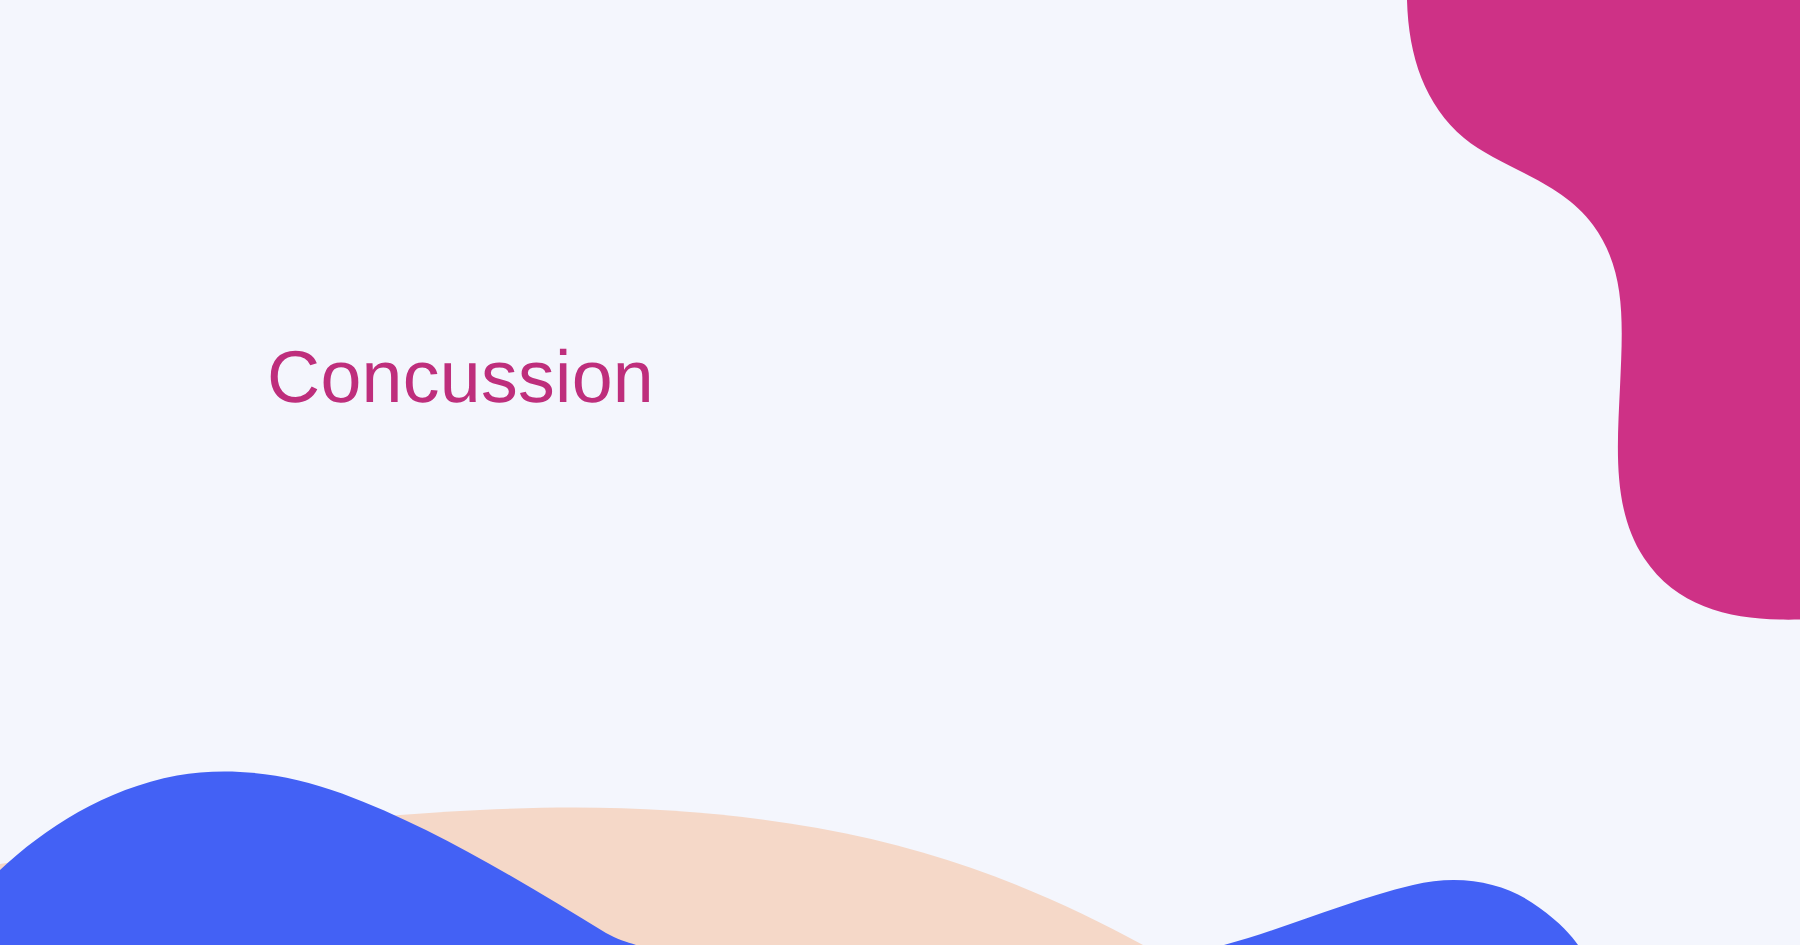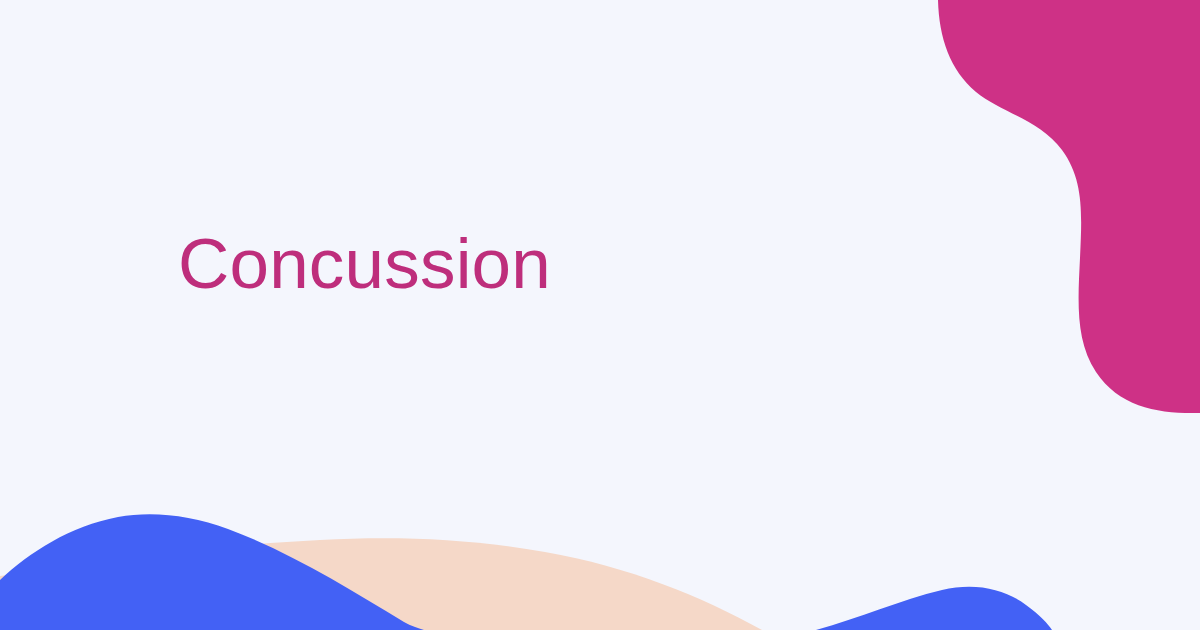--- a/index.html
+++ b/index.html
@@ -27,21 +27,21 @@
     height: 630px;
     display: block;
   }
   .page-title {
     position: absolute;
     left: 178px;
     top: 228px;
     margin: 0;
     padding: 0;
     font-family: "Liberation Sans", sans-serif;
-    font-size: 71px;
+    font-size: 49px;
     font-weight: 400;
     line-height: 1;
     letter-spacing: 0.2px;
     color: #BE2E7C;
     white-space: nowrap;
   }
 </style>
 </head>
 <body>
 

